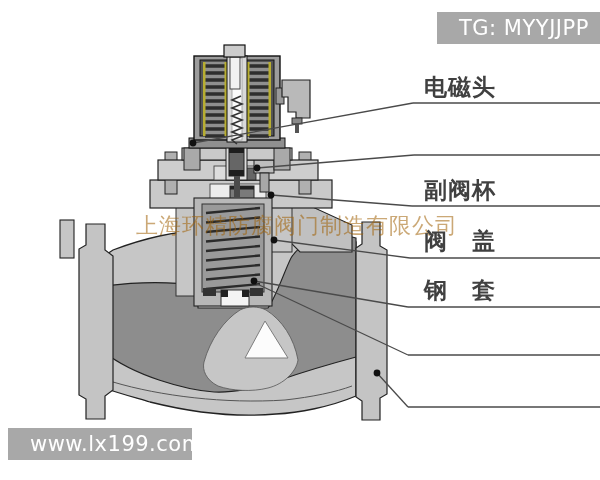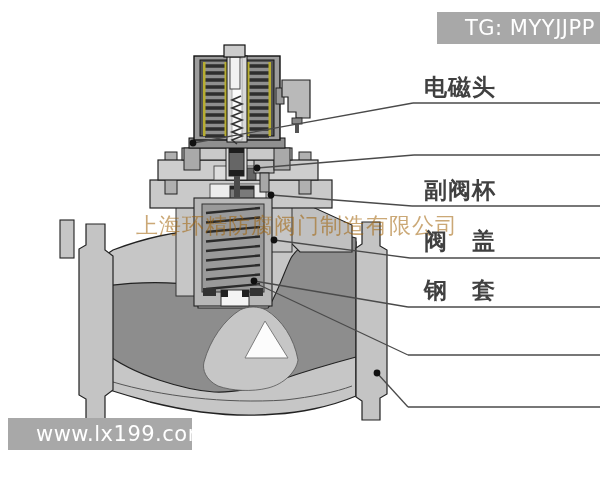--- a/index.html
+++ b/index.html
@@ -7,25 +7,25 @@
     position:relative;width:600px;height:480px;background:#ffffff;overflow:hidden;
     font-family:"DejaVu Sans","Liberation Sans",sans-serif;
   }
   .stage svg{position:absolute;left:0;top:0;}
   .lbl{
     position:absolute;left:424px;font-size:23px;font-weight:700;color:#404040;
     line-height:1;white-space:nowrap;letter-spacing:1px;
   }
   .badge{
     position:absolute;background:#a8a8a8;color:#ffffff;font-size:21px;
-    display:flex;align-items:center;padding-left:28px;box-sizing:border-box;
+    display:flex;align-items:center;padding-left:22px;box-sizing:border-box;
     letter-spacing:0.5px;
   }
   .badge.tg{left:437px;top:12px;width:163px;height:32px;}
-  .badge.www{left:8px;top:418px;width:184px;height:32px;}
+  .badge.www{left:8px;top:428px;width:184px;height:32px;}
   .wm-company{
     position:absolute;left:136px;top:211px;font-size:22px;font-weight:400;
     color:#a16207;opacity:0.55;letter-spacing:1px;white-space:nowrap;
   }
 </style>
 </head>
 <body>
 
 <div class="stage">
 

